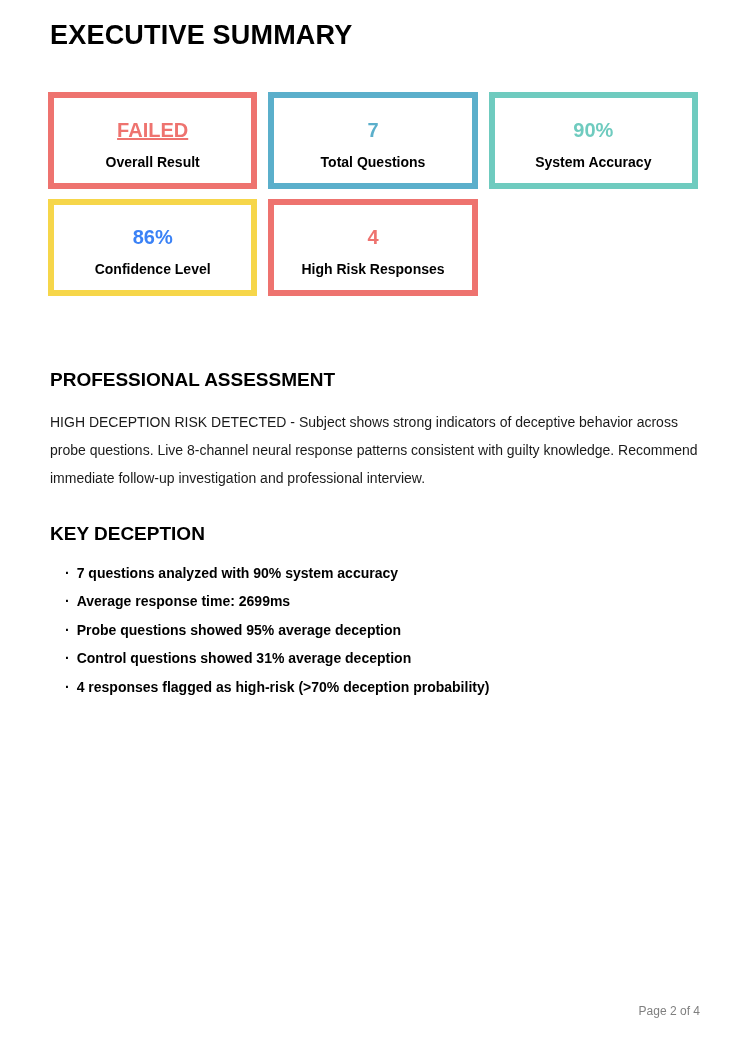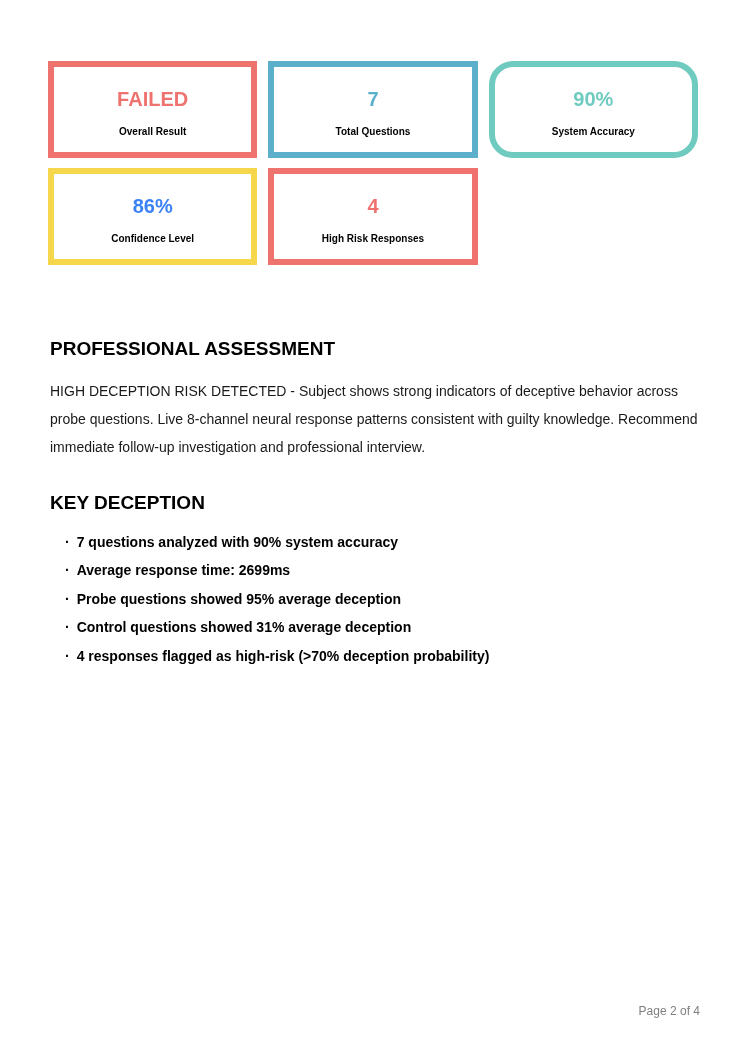--- a/index.html
+++ b/index.html
@@ -45,21 +45,21 @@
     align-items: center;
     justify-content: center;
     padding-top: 8px;
   }
   .stat-card-value {
     font-size: 20px;
     font-weight: bold;
     line-height: 23px;
   }
   .stat-card-label {
-    font-size: 10px;
+    font-size: 14px;
     font-weight: bold;
     color: #000000;
     margin-top: 13px;
     line-height: 15px;
   }
   .section-heading {
     font-size: 19px;
     font-weight: bold;
     margin: 0 0 0 2px;
     line-height: 22px;
@@ -96,31 +96,32 @@
     bottom: 26px;
     font-size: 12px;
     color: #7f7f7f;
   }
 </style>
 </head>
 <body>
 
 <div class="page">
 
+  <h1 class="page-title">EXECUTIVE SUMMARY</h1>
 
   <div class="cards-grid">
     <div class="stat-card" style="border-color: rgb(238, 115, 111);">
-      <div class="stat-card-value" style="color: rgb(238, 115, 111);">FAILED</div>
+      <div class="stat-card-value" style="color: rgb(238, 115, 111); text-decoration: underline;">FAILED</div>
       <div class="stat-card-label">Overall Result</div>
     </div>
     <div class="stat-card" style="border-color: rgb(91, 175, 203);">
       <div class="stat-card-value" style="color: rgb(91, 175, 203);">7</div>
       <div class="stat-card-label">Total Questions</div>
     </div>
-    <div class="stat-card" style="border-color: rgb(111, 203, 191); border-radius: 24px;">
+    <div class="stat-card" style="border-color: rgb(111, 203, 191);">
       <div class="stat-card-value" style="color: rgb(111, 203, 191);">90%</div>
       <div class="stat-card-label">System Accuracy</div>
     </div>
     <div class="stat-card" style="border-color: rgb(246, 214, 74);">
       <div class="stat-card-value" style="color: #3b82f6;">86%</div>
       <div class="stat-card-label">Confidence Level</div>
     </div>
     <div class="stat-card" style="border-color: rgb(238, 115, 111);">
       <div class="stat-card-value" style="color: rgb(238, 115, 111);">4</div>
       <div class="stat-card-label">High Risk Responses</div>

